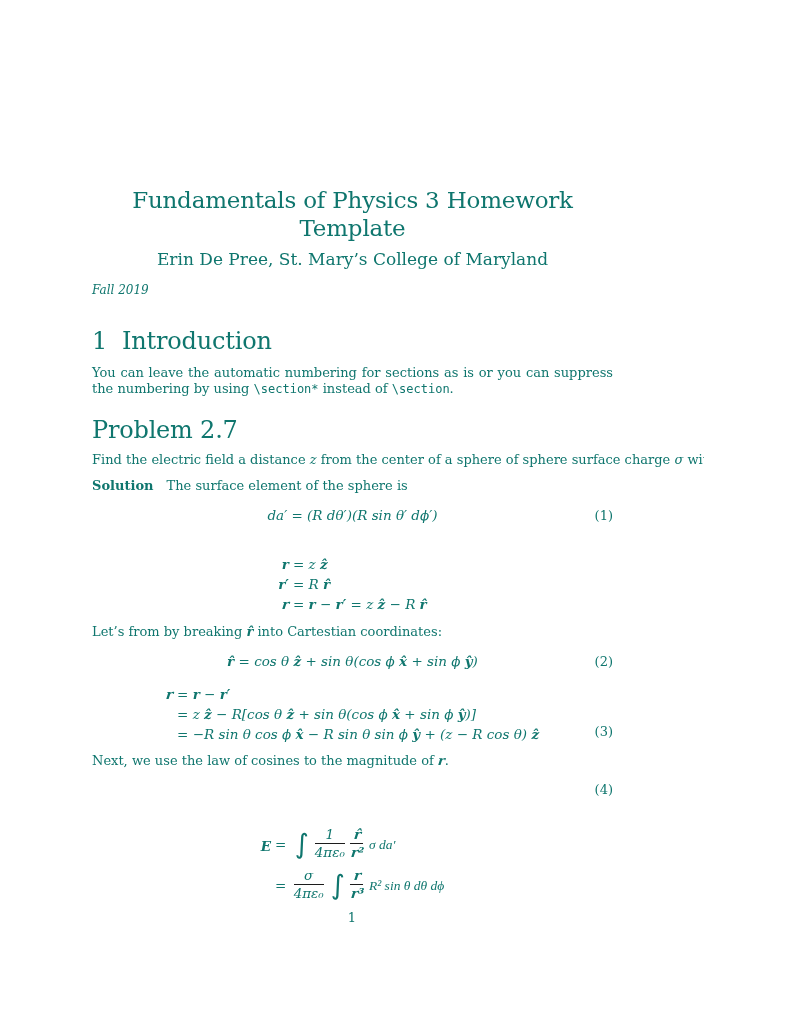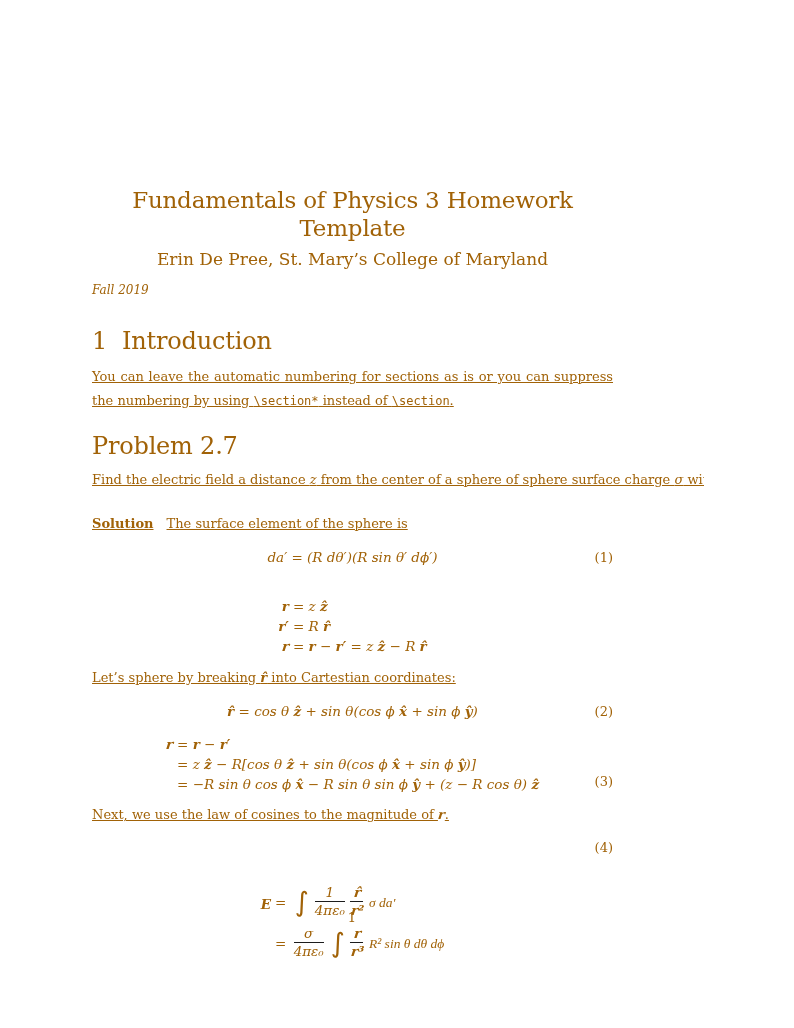--- a/index.html
+++ b/index.html
@@ -1,34 +1,34 @@
 <!DOCTYPE html>
 <html><head>
 <meta charset="utf-8">
 <style>
   html,body { margin:0; padding:0; background:#ffffff; }
   .page {
     width:704px; height:1028px; box-sizing:border-box; position:relative;
-    background:#ffffff; color:#a16207;
+    background:#ffffff; color:#0f766e;
     font-family:"DejaVu Serif","Liberation Serif",serif;
     padding:186px 91px 0 92px; overflow:hidden;
   }
   .title { margin:0; font-size:23px; font-weight:normal; text-align:center; line-height:28px; letter-spacing:-0.2px; }
   .author { margin-top:7px; font-size:17px; text-align:center; line-height:21px; }
   .date   { margin-top:10px; font-size:12px; text-align:left; line-height:21px;font-style:italic; }
 
   .sec { margin:0; font-size:24px; font-weight:normal; line-height:23px; letter-spacing:-0.2px; }
   .sec1 { margin-top:29px; }
   .sec2 { margin-top:22px; }
   .secnum { margin-right:15px; }
 
-  .body { margin:0; font-size:13px; line-height:24px;text-decoration:underline; }
+  .body { margin:0; font-size:13px; line-height:16px; }
   .intro-p { margin-top:12px; text-align:justify; }
   .statement { margin-top:10px; white-space:nowrap; }
-  .solution { margin-top:20px; }
+  .solution { margin-top:10px; }
   .sol-label { font-weight:bold; margin-right:13px; }
   .para2 { margin-top:10px; }
   .para3 { margin-top:9px; }
 
   .tt { font-family:"DejaVu Sans Mono","Liberation Mono",monospace; font-size:12px; }
 
   .math { font-family:"DejaVu Serif","DejaVu Sans","Liberation Serif",serif; font-style:italic; }
   .bv { font-weight:bold; }
   .sr { font-weight:bold; display:inline-block; transform:skewX(-7deg); }
 
@@ -94,21 +94,21 @@
         <span class="cl"><span class="math bv">r′</span></span>
           <span class="cr"><span class="math">= R </span><span class="math bv">r̂</span></span>
       </div>
       <div class="arow">
         <span class="cl"><span class="math sr">r</span></span>
           <span class="cr"><span class="math">= </span><span class="math bv">r</span><span class="math"> − </span><span class="math bv">r′</span><span class="math"> = z </span><span class="math bv">ẑ</span><span class="math"> − R </span><span class="math bv">r̂</span></span>
       </div>
     </div>
   </div>
 
-  <p class="body para2"><span>Let’s sphere by breaking </span><span class="math bv">r̂</span><span> into Cartestian coordinates:</span></p>
+  <p class="body para2"><span>Let’s from by breaking </span><span class="math bv">r̂</span><span> into Cartestian coordinates:</span></p>
 
   <div class="disp disp2">
     <span class="math bv">r̂</span><span class="math"> = cos θ </span><span class="math bv">ẑ</span><span class="math"> + sin θ(cos ϕ </span><span class="math bv">x̂</span><span class="math"> + sin ϕ </span><span class="math bv">ŷ</span><span class="math">)</span>
     <span class="eqnum">(2)</span>
   </div>
 
   <div class="eqwrap wrapB">
     <div class="align">
       <div class="arow">
         <span class="cl"><span class="math sr">r</span></span>

